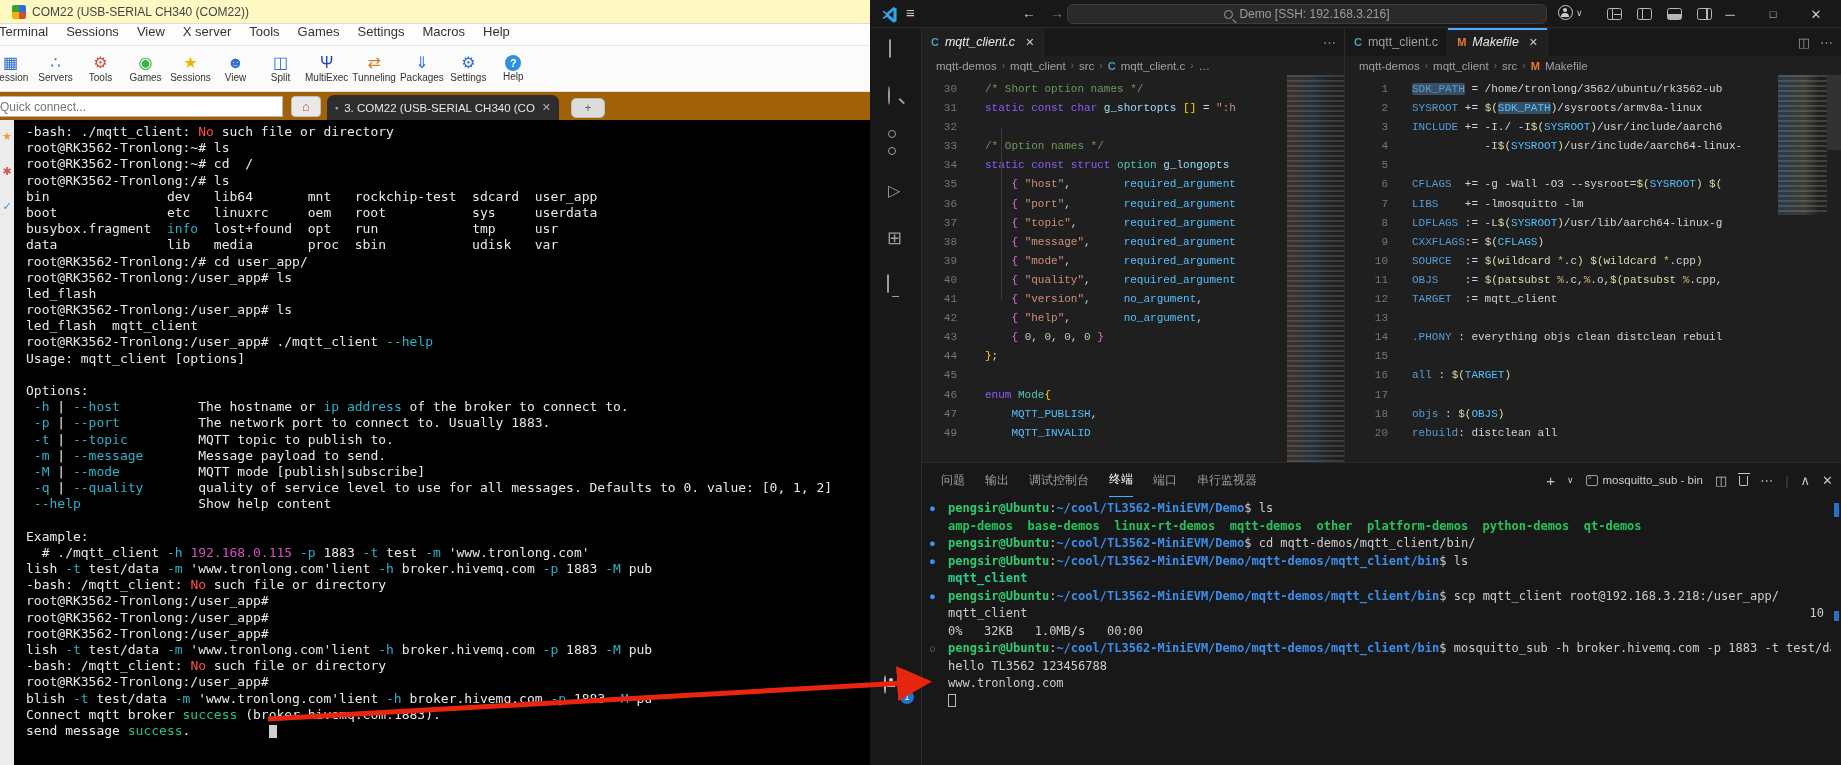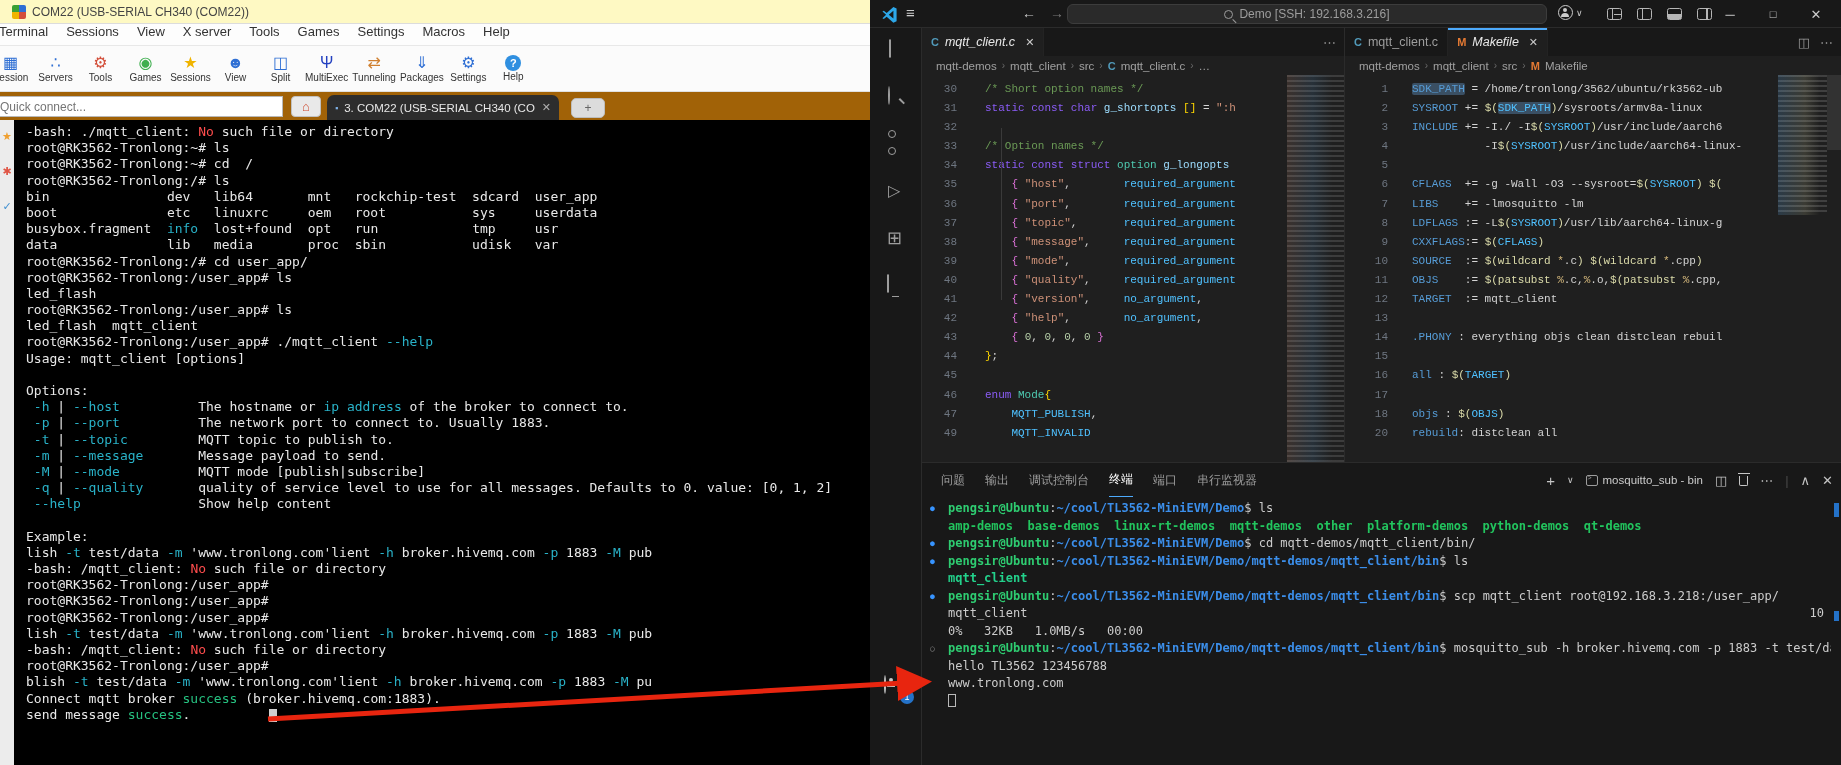--- a/index.html
+++ b/index.html
@@ -308,20 +308,21 @@
         <div class="line"><span class="w">Options:</span></div>
         <div class="line"><span class="c"> -h</span><span class="w"> | </span><span class="c">--host</span><span class="w">          The hostname or </span><span class="c">ip address</span><span class="w"> of the broker to connect to.</span></div>
         <div class="line"><span class="c"> -p</span><span class="w"> | </span><span class="c">--port</span><span class="w">          The network port to connect to. Usually 1883.</span></div>
         <div class="line"><span class="c"> -t</span><span class="w"> | </span><span class="c">--topic</span><span class="w">         MQTT topic to publish to.</span></div>
         <div class="line"><span class="c"> -m</span><span class="w"> | </span><span class="c">--message</span><span class="w">       Message payload to send.</span></div>
         <div class="line"><span class="c"> -M</span><span class="w"> | </span><span class="c">--mode</span><span class="w">          MQTT mode [publish|subscribe]</span></div>
         <div class="line"><span class="c"> -q</span><span class="w"> | </span><span class="c">--quality</span><span class="w">       quality of service level to use for all messages. Defaults to 0. value: [0, 1, 2]</span></div>
         <div class="line"><span class="c"> --help</span><span class="w">               Show help content</span></div>
         <div class="line"></div>
         <div class="line"><span class="w">Example:</span></div>
+        <div class="line"><span class="w">  # ./mqtt_client </span><span class="c">-h</span><span class="w"> </span><span class="m">192.168.0.115</span><span class="w"> </span><span class="c">-p</span><span class="w"> 1883 </span><span class="c">-t</span><span class="w"> test </span><span class="c">-m</span><span class="w"> 'www.tronlong.com'</span></div>
         <div class="line"><span class="w">lish </span><span class="c">-t</span><span class="w"> test/data </span><span class="c">-m</span><span class="w"> 'www.tronlong.com'lient </span><span class="c">-h</span><span class="w"> broker.hivemq.com </span><span class="c">-p</span><span class="w"> 1883 </span><span class="c">-M</span><span class="w"> pub</span></div>
         <div class="line"><span class="w">-bash: /mqtt_client: </span><span class="r">No</span><span class="w"> such file or directory</span></div>
         <div class="line"><span class="w">root@RK3562-Tronlong:/user_app#</span></div>
         <div class="line"><span class="w">root@RK3562-Tronlong:/user_app#</span></div>
         <div class="line"><span class="w">root@RK3562-Tronlong:/user_app#</span></div>
         <div class="line"><span class="w">lish </span><span class="c">-t</span><span class="w"> test/data </span><span class="c">-m</span><span class="w"> 'www.tronlong.com'lient </span><span class="c">-h</span><span class="w"> broker.hivemq.com </span><span class="c">-p</span><span class="w"> 1883 </span><span class="c">-M</span><span class="w"> pub</span></div>
         <div class="line"><span class="w">-bash: /mqtt_client: </span><span class="r">No</span><span class="w"> such file or directory</span></div>
         <div class="line"><span class="w">root@RK3562-Tronlong:/user_app#</span></div>
         <div class="line"><span class="w">blish </span><span class="c">-t</span><span class="w"> test/data </span><span class="c">-m</span><span class="w"> 'www.tronlong.com'lient </span><span class="c">-h</span><span class="w"> broker.hivemq.com </span><span class="c">-p</span><span class="w"> 1883 </span><span class="c">-M</span><span class="w"> pu</span></div>
         <div class="line"><span class="w">Connect mqtt broker </span><span class="g">success</span><span class="w"> (broker.hivemq.com:1883).</span></div>

